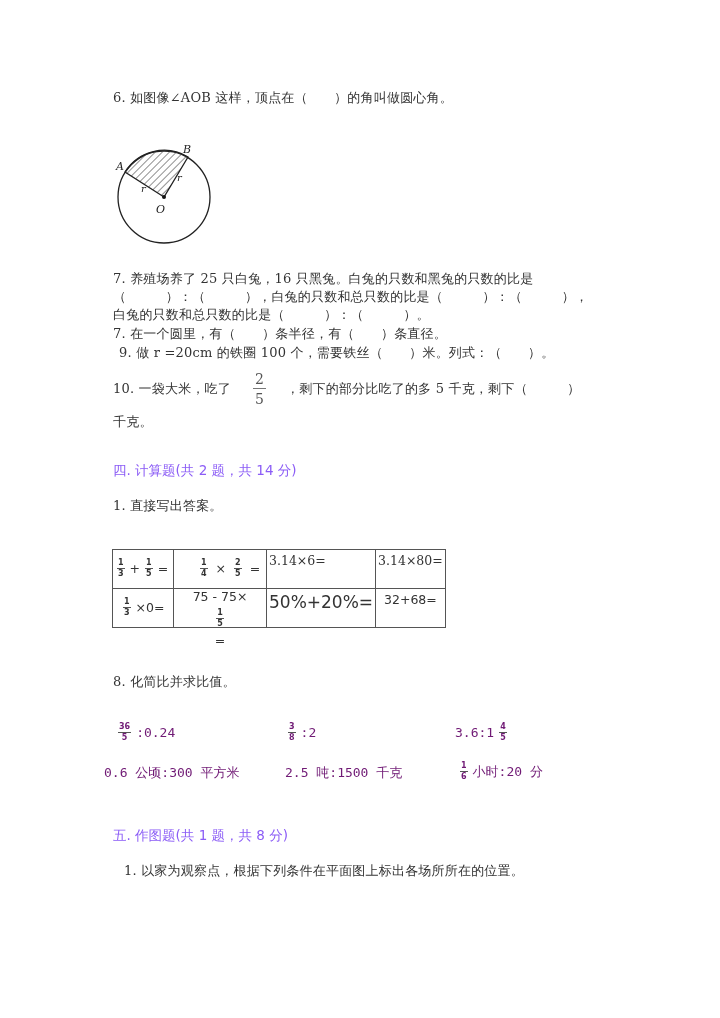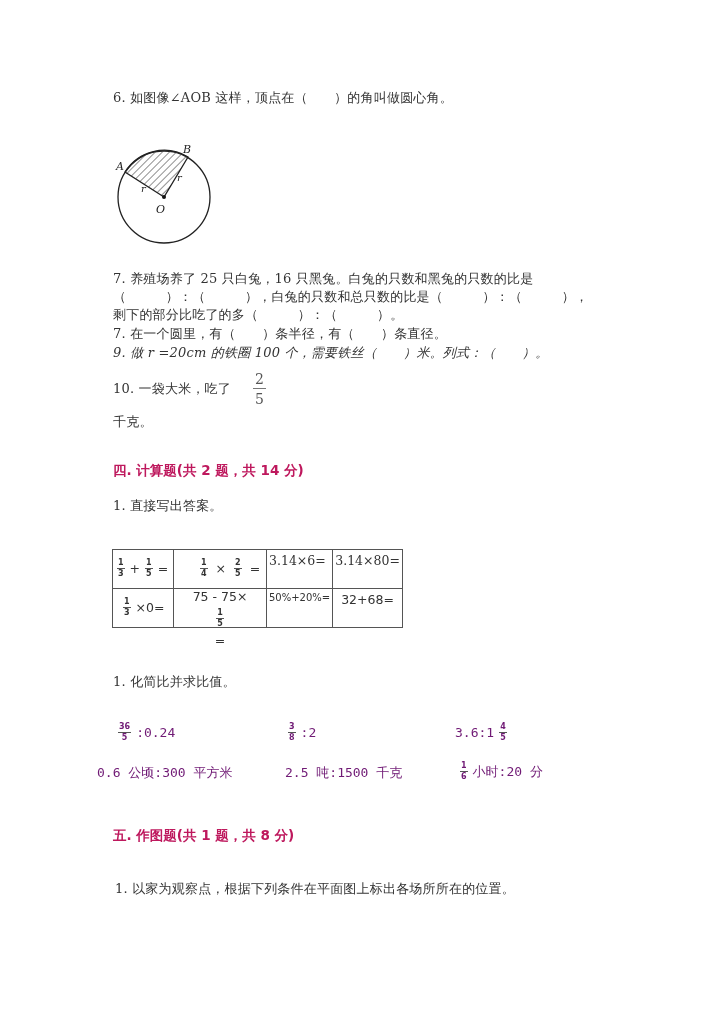--- a/index.html
+++ b/index.html
@@ -3,21 +3,21 @@
 <meta charset="utf-8">
 <style>
   html, body { margin: 0; padding: 0; background: #ffffff; }
   body {
     width: 720px; height: 1018px; position: relative; overflow: hidden;
     font-family: "DejaVu Serif", "Liberation Serif", serif;
     color: #333333; font-size: 13px;
   }
   .abs { position: absolute; white-space: nowrap; }
   .q-text { font-size: 13px; color: #333; letter-spacing: 0.2px; }
-  .section-title { font-size: 13.5px; font-weight: bold; color: #be185d; font-family: "DejaVu Sans", "Liberation Sans", sans-serif; }
+  .section-title { font-size: 13.5px; font-weight: normal; color: #8b5cf6; font-family: "DejaVu Sans", "Liberation Sans", sans-serif; }
   .frac { display: inline-flex; flex-direction: column; align-items: center; vertical-align: middle; line-height: 1; margin: 0 2px; }
   .frac .num { border-bottom: 1px solid #555; padding: 0 1px 1px; }
   .frac .den { padding-top: 1px; }
   .frac.sm { font-size: 8px; font-family: "DejaVu Sans", sans-serif; font-weight: bold; }
   .frac.lg { font-size: 14px; color: #555; }
   .frac.lg .num { border-bottom: 1px solid #777; padding: 0 2px 2px; }
   .frac.lg .den { padding-top: 3px; }
 
   table.calc { position: absolute; left: 112px; top: 549px; border-collapse: collapse; }
   table.calc td {
@@ -47,31 +47,32 @@
   <circle cx="56" cy="62" r="2" fill="#111"></circle>
   <text x="8" y="35" font-size="11" font-style="italic" font-family="DejaVu Serif, serif" fill="#222">A</text>
   <text x="75" y="18" font-size="11" font-style="italic" font-family="DejaVu Serif, serif" fill="#222">B</text>
   <text x="48" y="78" font-size="11" font-style="italic" font-family="DejaVu Serif, serif" fill="#222">O</text>
   <text x="33" y="57" font-size="10" font-style="italic" font-family="DejaVu Serif, serif" fill="#222">r</text>
   <text x="69" y="46" font-size="10" font-style="italic" font-family="DejaVu Serif, serif" fill="#222">r</text>
 </svg>
 
 <div class="abs q-text" style="left:113px; top:270px;">7. 养殖场养了 25 只白兔，16 只黑兔。白兔的只数和黑兔的只数的比是</div>
 <div class="abs q-text" style="left:113px; top:288px;">（　　　）：（　　　），白兔的只数和总只数的比是（　　　）：（　　　），</div>
-<div class="abs q-text" style="left:113px; top:306px;">剩下的部分比吃了的多（　　　）：（　　　）。</div>
+<div class="abs q-text" style="left:113px; top:306px;">白兔的只数和总只数的比是（　　　）：（　　　）。</div>
 
 <div class="abs q-text" style="left:113px; top:325px;">7. 在一个圆里，有（　　）条半径，有（　　）条直径。</div>
-<div class="abs q-text" style="left:113px; top:344px;font-style:italic;">9. 做 r =20cm 的铁圈 100 个，需要铁丝（　　）米。列式：（　　）。</div>
+<div class="abs q-text" style="left:119px; top:344px;">9. 做 r =20cm 的铁圈 100 个，需要铁丝（　　）米。列式：（　　）。</div>
 
 <div class="abs q-text" style="left:113px; top:372px; display:flex; align-items:center;">
   <span>10. 一袋大米，吃了</span>
   <span class="frac lg" style="margin: 0 20px 0 22px;">
     <span class="num">2</span>
     <span class="den">5</span>
   </span>
+  <span>，剩下的部分比吃了的多 5 千克，剩下（　　　）</span>
 </div>
 <div class="abs q-text" style="left:113px; top:413px;font-family:Liberation Mono, monospace;">千克。</div>
 
 <div class="abs section-title" style="left:113px; top:462px;">四. 计算题(共 2 题，共 14 分)</div>
 <div class="abs q-text" style="left:113px; top:497px;">1. 直接写出答案。</div>
 
 <table class="calc">
   <tbody>
       <tr>
     <td class="c1">
@@ -123,30 +124,30 @@
       <div class="cell-inner" style="gap:5px;flex-direction:column;">
         <span>75 - 75×</span>
         <span class="frac sm">
               <span class="num">1</span>
               <span class="den">5</span>
             </span>
         <span>=</span>
       </div>
     </td>
     <td class="c3">
-          <div class="cell-top" style="font-family:'DejaVu Sans',sans-serif; font-size:10px;">50%+20%=</div>
+          <div class="cell-top" style="font-family:'DejaVu Sans',sans-serif; font-size:17px;">50%+20%=</div>
         </td>
     <td class="c4">
           <div class="cell-top" style="text-align:center; font-family:'DejaVu Sans',sans-serif;">32+68=</div>
         </td>
   </tr>
 </tbody>
   </table>
 
-<div class="abs q-text" style="left:113px; top:673px;">1. 化简比并求比值。</div>
+<div class="abs q-text" style="left:113px; top:673px;">8. 化简比并求比值。</div>
 
 <div class="abs ratio" style="left:116px; top:723px;">
   <span class="frac sm">
       <span class="num">36</span>
       <span class="den">5</span>
     </span>
   <span>:0.24</span>
 </div>
 <div class="abs ratio" style="left:286px; top:723px;">
   <span class="frac sm">
@@ -156,28 +157,28 @@
   <span>:2</span>
 </div>
 <div class="abs ratio" style="left:455px; top:723px;">
   <span>3.6:1</span>
   <span class="frac sm">
       <span class="num">4</span>
       <span class="den">5</span>
     </span>
 </div>
 
-<div class="abs ratio" style="left:97px; top:764px;">
+<div class="abs ratio" style="left:104px; top:764px;">
   <span>0.6 公顷:300 平方米</span>
 </div>
 <div class="abs ratio" style="left:285px; top:764px;">
   <span>2.5 吨:1500 千克</span>
 </div>
 <div class="abs ratio" style="left:458px; top:762px;">
   <span class="frac sm">
       <span class="num">1</span>
       <span class="den">6</span>
     </span>
   <span>小时:20 分</span>
 </div>
 
 <div class="abs section-title" style="left:113px; top:827px;">五. 作图题(共 1 题，共 8 分)</div>
-<div class="abs q-text" style="left:115px; top:862px;margin-top:18px;">1. 以家为观察点，根据下列条件在平面图上标出各场所所在的位置。</div>
+<div class="abs q-text" style="left:124px; top:862px;">1. 以家为观察点，根据下列条件在平面图上标出各场所所在的位置。</div>
 
 </body></html>

